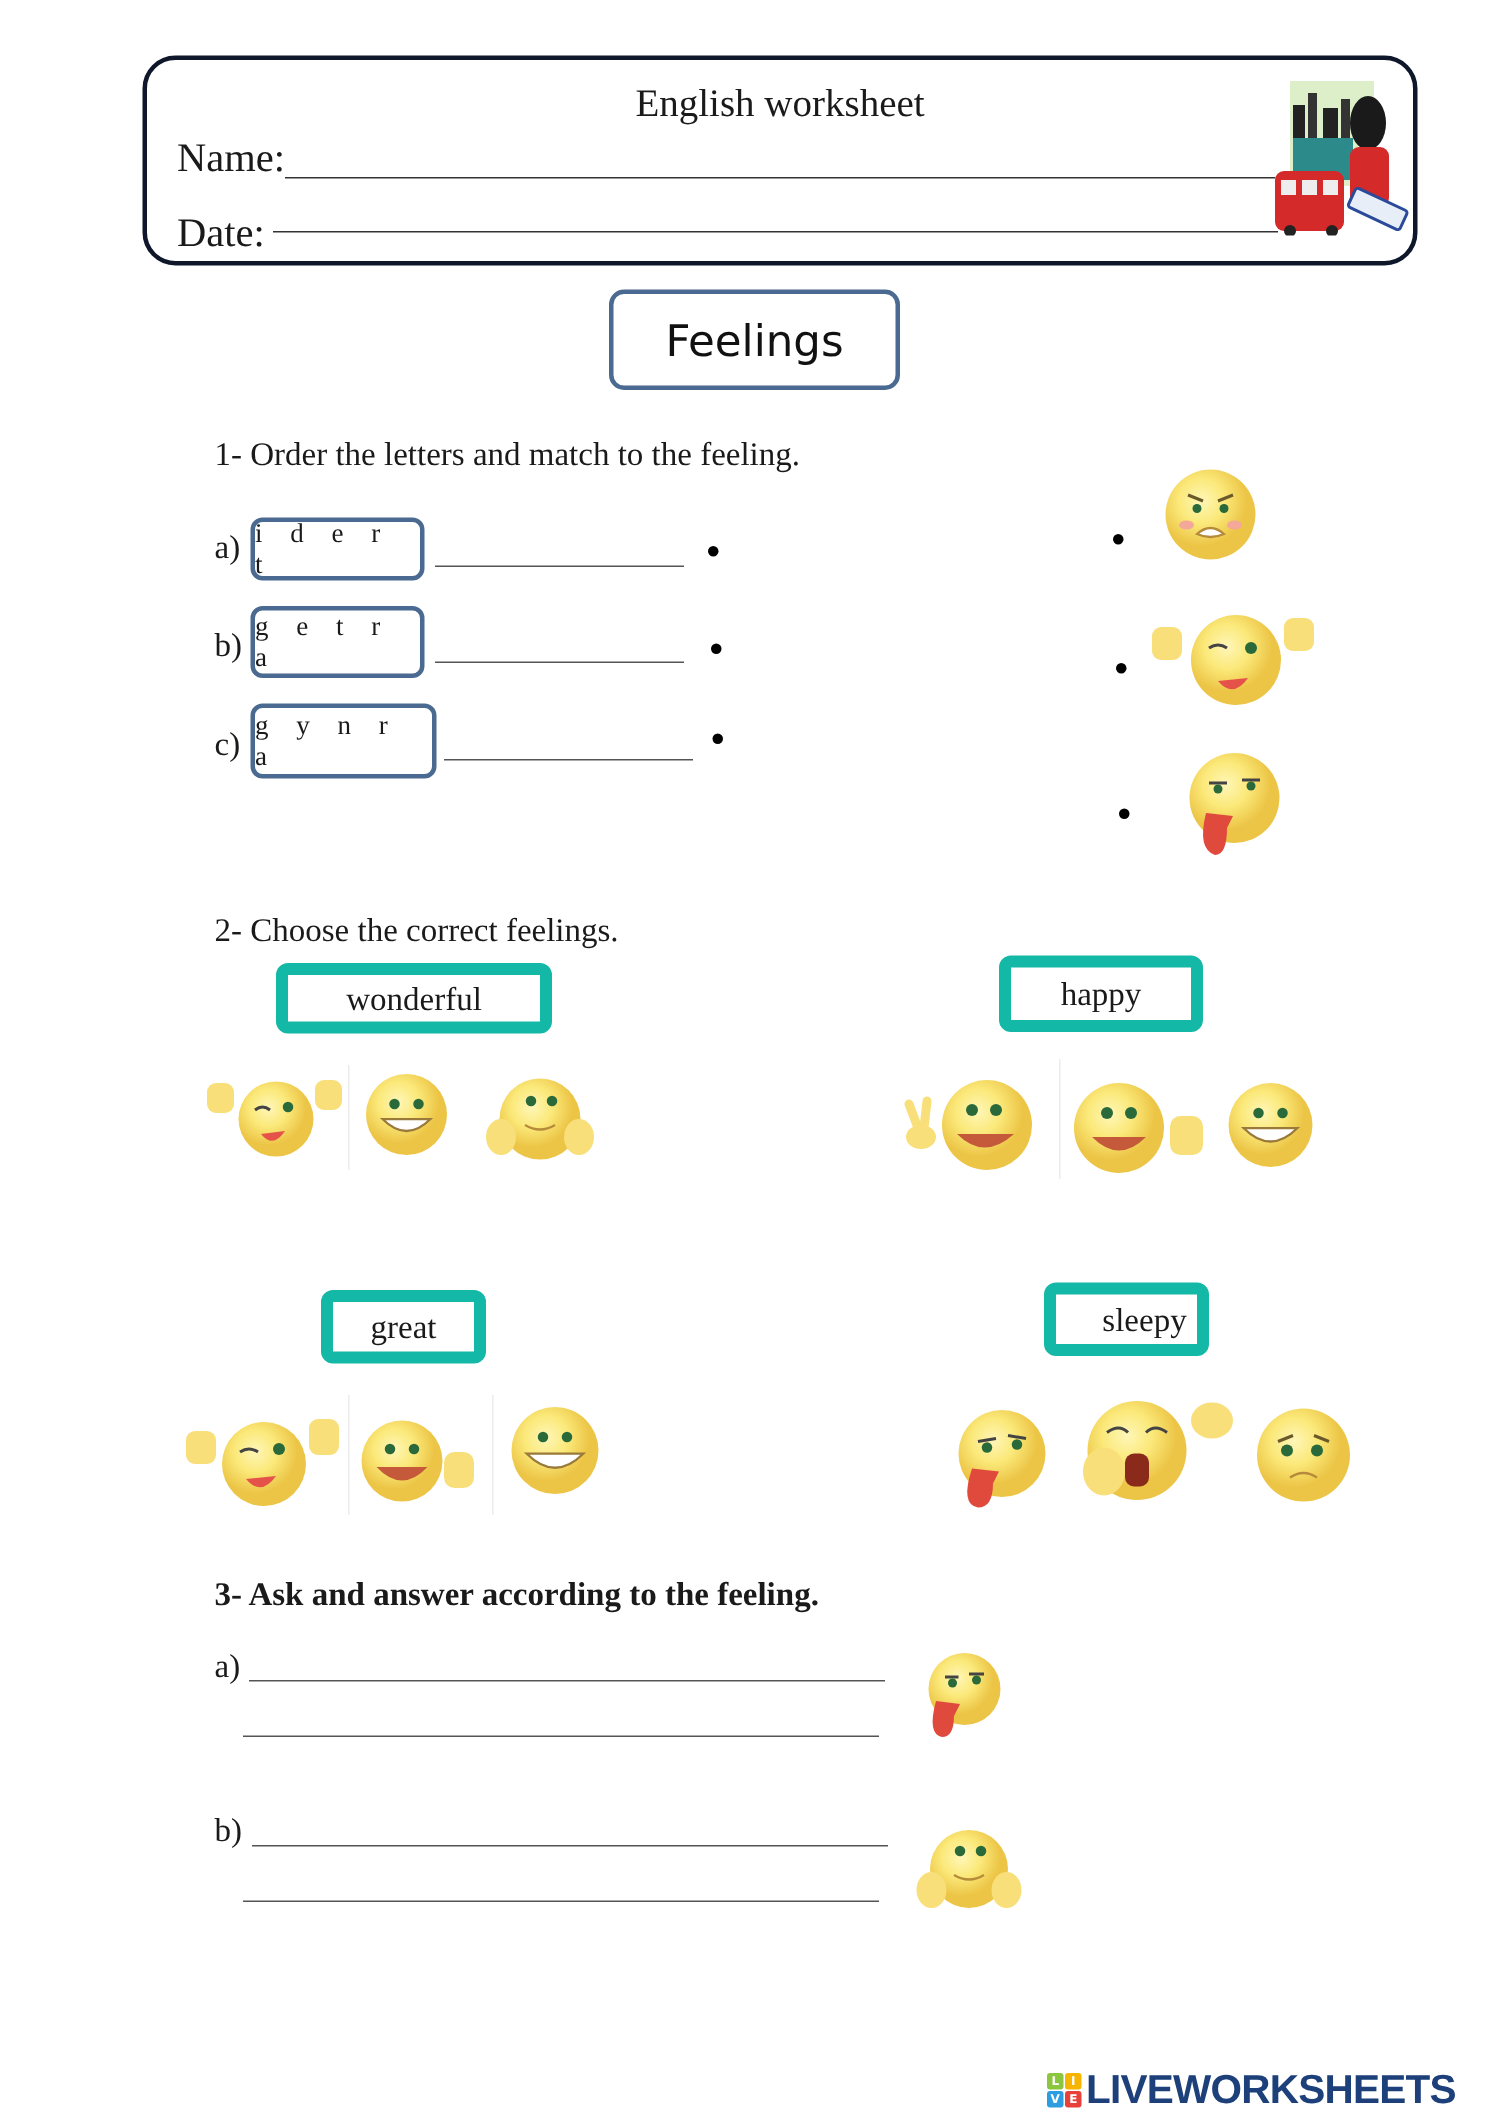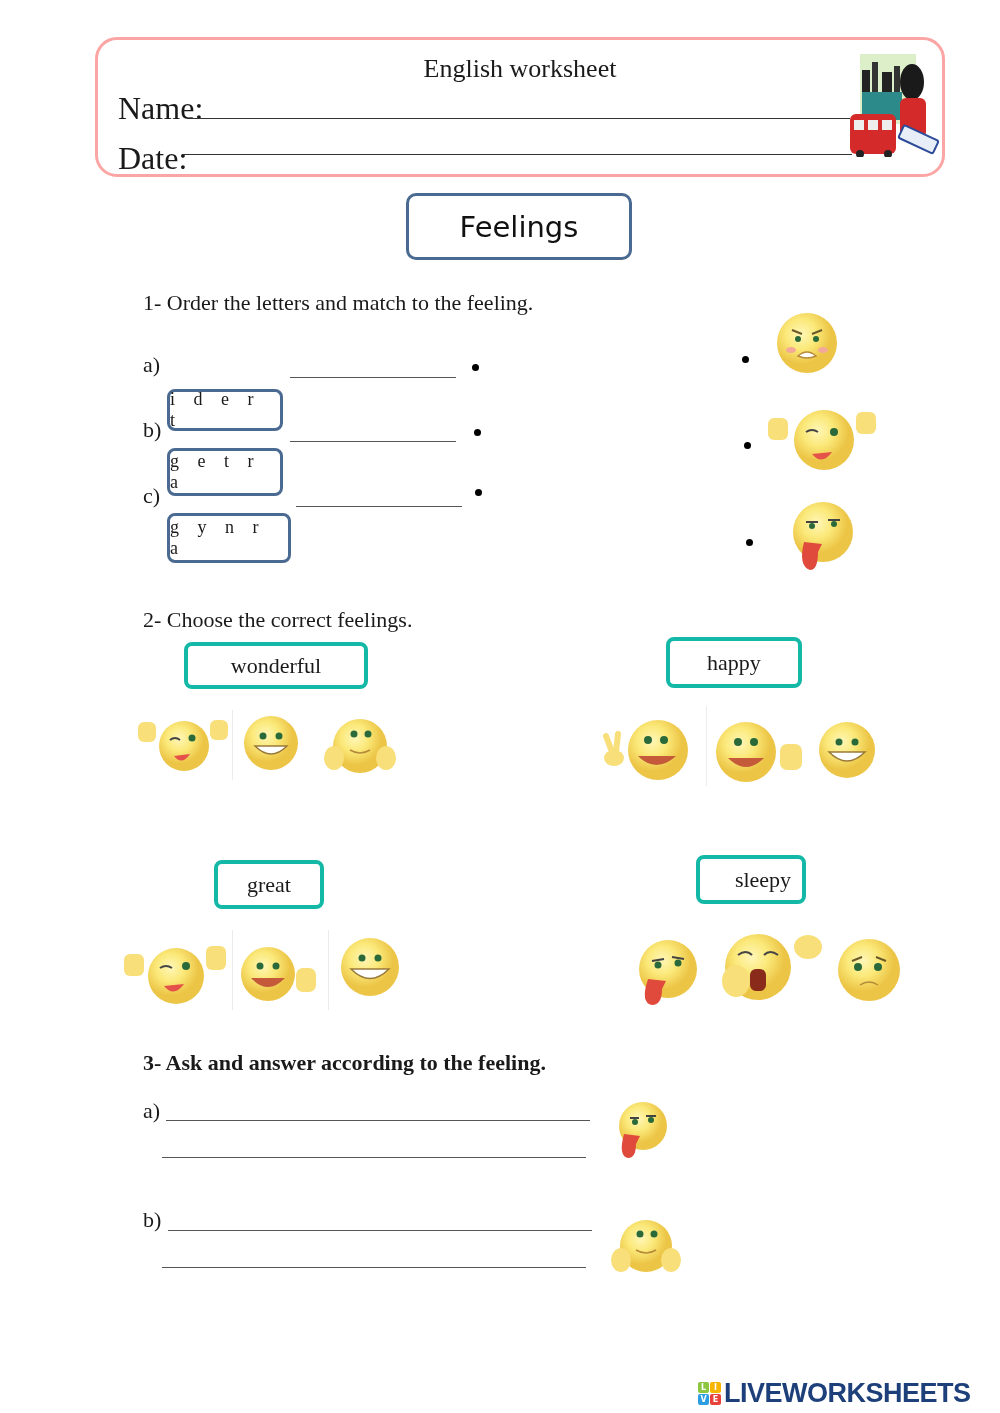--- a/index.html
+++ b/index.html
@@ -2,45 +2,45 @@
 <html><head>
 <meta charset="utf-8">
 <style>
   html, body { margin: 0; padding: 0; background: #ffffff; }
   body { width: 1000px; height: 1413px; position: relative; overflow: hidden;
          font-family: "Liberation Serif", "DejaVu Serif", serif; color: #1a1a1a; }
   .abs { position: absolute; }
 
   
   .header-box { left: 95px; top: 37px; width: 850px; height: 140px;
-    border: 3px solid #fca5a5; border-radius: 22px; box-sizing: border-box; }
+    border: 3px solid #0f172a; border-radius: 22px; box-sizing: border-box; }
   .ws-title { left: 0; width: 100%; top: 14px; text-align: center; font-size: 26px; }
-  .hdr-label { font-size: 32px; left: 20px; }
+  .hdr-label { font-size: 27px; left: 20px; }
   .hdr-line { border-bottom: 1.5px solid #333; height: 0; }
 
   .london { left: 848px; top: 52px; width: 92px; height: 105px; }
 
   
-  .feel-box { left: 406px; top: 193px; width: 226px; height: 67px;
+  .feel-box { left: 406px; top: 193px; width: 194px; height: 67px;
     border: 3px solid #4a6a91; border-radius: 10px; box-sizing: border-box;
     display: flex; align-items: center; justify-content: center; }
   .feel-text { font-family: "DejaVu Sans", sans-serif; font-size: 29px; color: #111; }
 
   .instr { font-size: 22px; }
 
   
   .item-label { font-size: 22px; }
   .letter-box { border: 3px solid #4a6a91; border-radius: 8px; box-sizing: border-box;
     height: 42px; display: flex; align-items: center; justify-content: center;
-    font-size: 18px; letter-spacing: 7px; margin-top: 44px; }
+    font-size: 18px; letter-spacing: 7px; }
   .blank { border-bottom: 1.5px solid #555; height: 0; }
   .dot { width: 7px; height: 7px; border-radius: 50%; background: #000; }
 
   
-  .word-box { border: 4px solid #14b8a6; border-radius: 8px; box-sizing: border-box;
+  .word-box { border: 8px solid #14b8a6; border-radius: 8px; box-sizing: border-box;
     display: flex; align-items: center; justify-content: center; font-size: 22px; }
   .vsep { width: 1px; background: #ececec; }
 
   .logo { left: 698px; top: 1378px; height: 30px; display: flex; align-items: center; }
   .logo-icon { display: grid; grid-template-columns: 11px 11px; grid-template-rows: 11px 11px; gap: 1px; margin-right: 3px; }
   .logo-icon span { font-family: "DejaVu Sans", sans-serif; font-weight: bold; font-size: 8px;
     color: #fff; display: flex; align-items: center; justify-content: center; border-radius: 2px; }
   .logo-text { font-family: Liberation Sans, sans-serif; font-weight: bold; font-size: 27px;
     color: #1d3f7a; letter-spacing: -0.5px; }
 </style>

